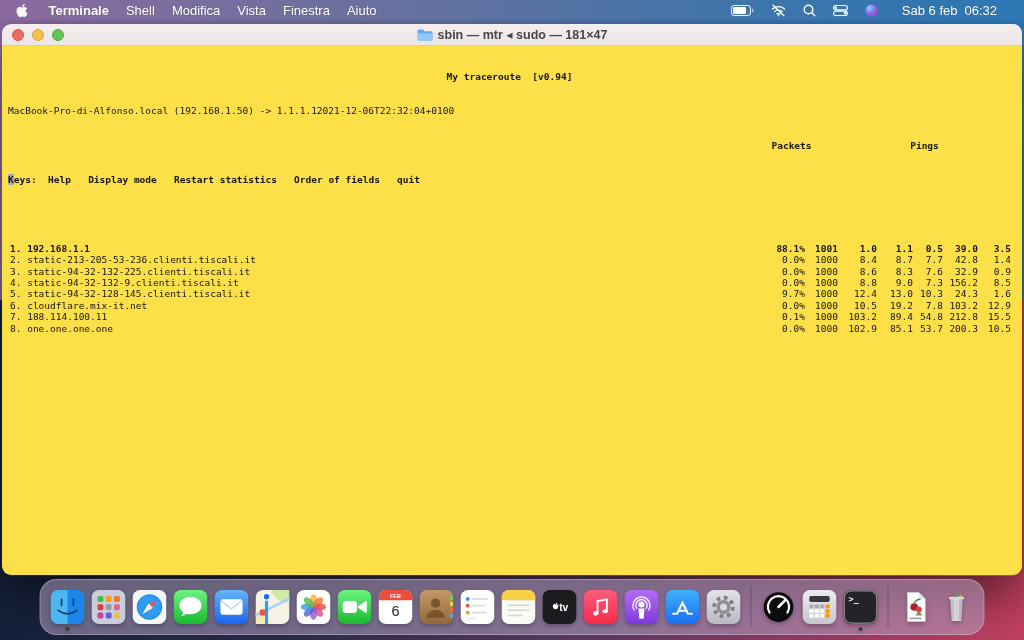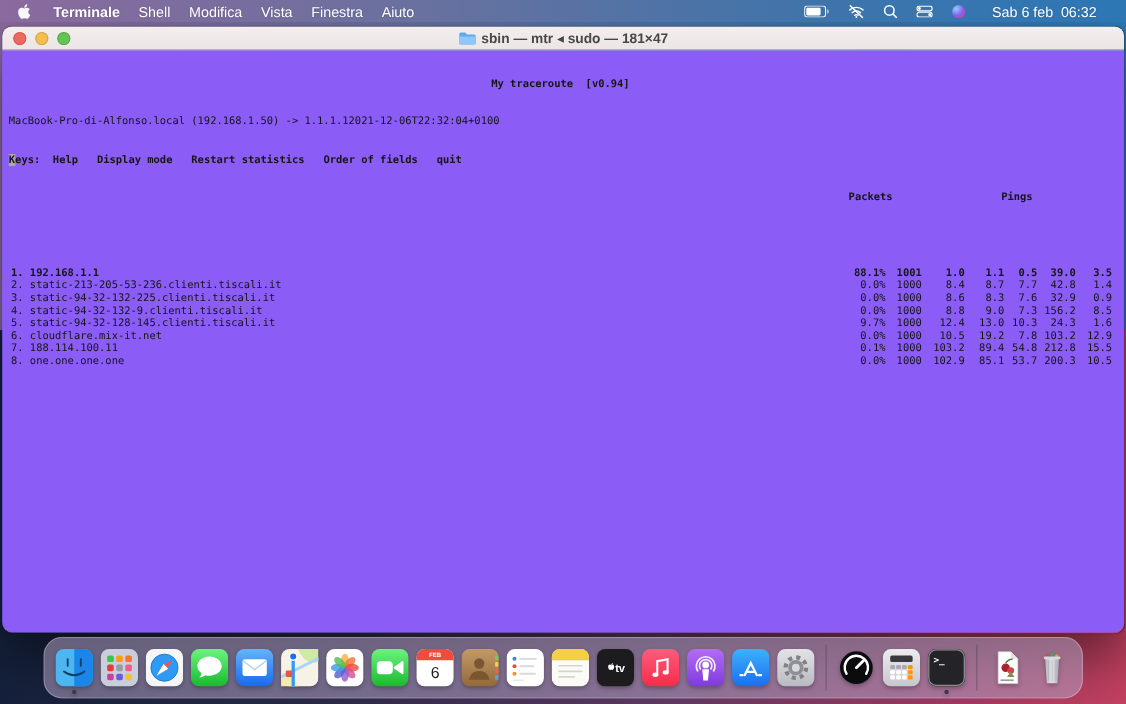--- a/index.html
+++ b/index.html
@@ -32,21 +32,21 @@
     border-bottom:1px solid #d4cccc; border-radius:9px 9px 0 0;
     position:relative; display:flex; align-items:center; justify-content:center; }
   .lights { position:absolute; left:10px; top:0; height:100%; display:flex; align-items:center; }
   .light { width:12px; height:12px; border-radius:50%; margin-right:8px; }
   .light.red    { background:#ee6a5f; border:.5px solid #d05547; }
   .light.yellow { background:#f5bf4f; border:.5px solid #d6a243; }
   .light.green  { background:#61c555; border:.5px solid #55a63e; }
   .wtitle { font-size:12.5px; font-weight:bold; color:#474747; display:flex; align-items:center; }
   .wtitle svg { margin-right:5px; }
 
-  .term { height:529px; background:#8b5cf6; border-radius:0 0 9px 9px; overflow:hidden;
+  .term { height:529px; background:#fde047; border-radius:0 0 9px 9px; overflow:hidden;
     font-family:"DejaVu Sans Mono","Liberation Mono",monospace;
     font-size:9.5px; line-height:11.45px; color:#151515;
     padding:2px 11px 0 6px; white-space:pre; }
   .tline { height:11.45px; }
   .center { text-align:center; }
   .b { font-weight:bold; }
   .flexline { display:flex; }
   .trow { display:flex; height:11.45px; }
   .thost { flex:1 1 auto; padding-left:2px; }
   .tstats { display:grid; grid-template-columns:60px 33px 39px 36px 30px 35px 33px; flex:0 0 266px; }
@@ -154,26 +154,26 @@
         <span>sbin — mtr ◂ sudo — 181×47</span>
       </div>
     </div>
 
     <div class="term">
       <div class="tline center b">My traceroute  [v0.94]</div>
       <div class="tline flexline">
         <span>MacBook-Pro-di-Alfonso.local (192.168.1.50) -&gt; 1.1.1.1</span>
         <span>2021-12-06T22:32:04+0100</span>
       </div>
-      <div class="tline b" id="keys-line"><span class="kcur">K</span>eys:  <span>Help</span>   <span>Display mode</span>   <span>Restart statistics</span>   <span>Order of fields</span>   <span>quit</span></div>
       <div class="tline b ghdr">
         <span class="sp"></span>
         <span class="gp">Packets</span>
         <span class="gg">Pings</span>
       </div>
+      <div class="tline b" id="keys-line"><span class="kcur">K</span>eys:  <span>Help</span>   <span>Display mode</span>   <span>Restart statistics</span>   <span>Order of fields</span>   <span>quit</span></div>
       <div class="trow b">
       </div>
       <div id="hops"><div class="trow b"><span class="thost">1. 192.168.1.1</span><div class="tstats"><span>88.1%</span><span>1001</span><span>1.0</span><span>1.1</span><span>0.5</span><span>39.0</span><span>3.5</span></div></div><div class="trow"><span class="thost">2. static-213-205-53-236.clienti.tiscali.it</span><div class="tstats"><span>0.0%</span><span>1000</span><span>8.4</span><span>8.7</span><span>7.7</span><span>42.8</span><span>1.4</span></div></div><div class="trow"><span class="thost">3. static-94-32-132-225.clienti.tiscali.it</span><div class="tstats"><span>0.0%</span><span>1000</span><span>8.6</span><span>8.3</span><span>7.6</span><span>32.9</span><span>0.9</span></div></div><div class="trow"><span class="thost">4. static-94-32-132-9.clienti.tiscali.it</span><div class="tstats"><span>0.0%</span><span>1000</span><span>8.8</span><span>9.0</span><span>7.3</span><span>156.2</span><span>8.5</span></div></div><div class="trow"><span class="thost">5. static-94-32-128-145.clienti.tiscali.it</span><div class="tstats"><span>9.7%</span><span>1000</span><span>12.4</span><span>13.0</span><span>10.3</span><span>24.3</span><span>1.6</span></div></div><div class="trow"><span class="thost">6. cloudflare.mix-it.net</span><div class="tstats"><span>0.0%</span><span>1000</span><span>10.5</span><span>19.2</span><span>7.8</span><span>103.2</span><span>12.9</span></div></div><div class="trow"><span class="thost">7. 188.114.100.11</span><div class="tstats"><span>0.1%</span><span>1000</span><span>103.2</span><span>89.4</span><span>54.8</span><span>212.8</span><span>15.5</span></div></div><div class="trow"><span class="thost">8. one.one.one.one</span><div class="tstats"><span>0.0%</span><span>1000</span><span>102.9</span><span>85.1</span><span>53.7</span><span>200.3</span><span>10.5</span></div></div></div>
     </div>
   </div>
 
   <div class="dock" id="dock">
       <div class="dicon">
         <svg viewBox="0 0 40 40">
           <rect width="40" height="40" rx="9" fill="#4db5f0"></rect>

